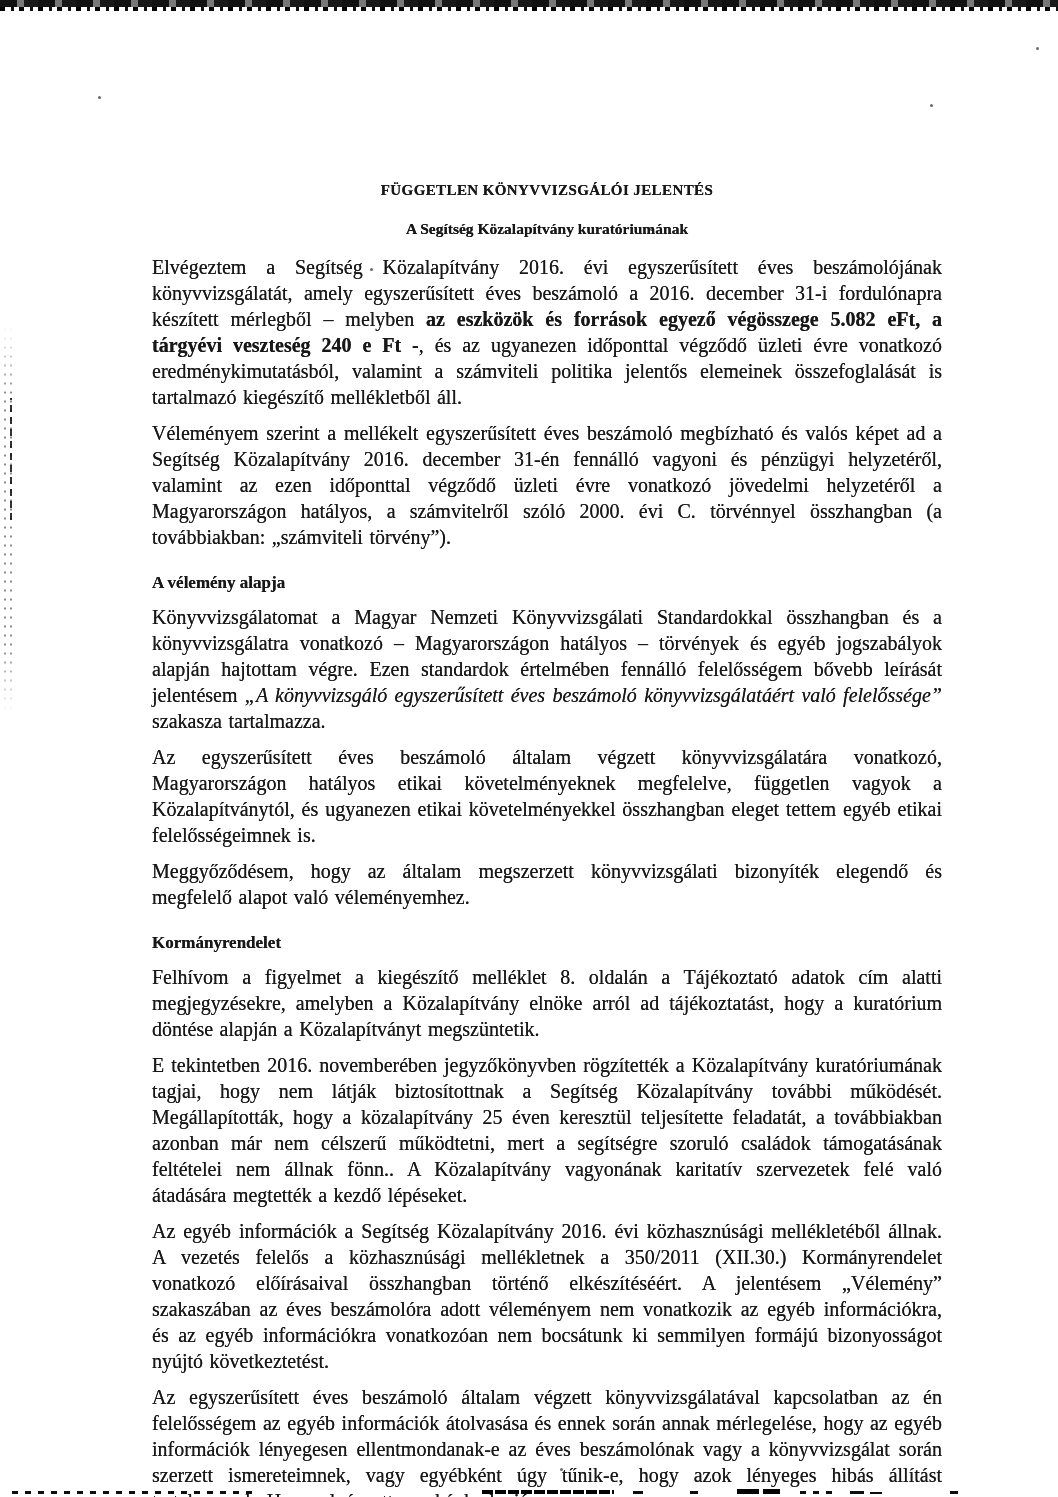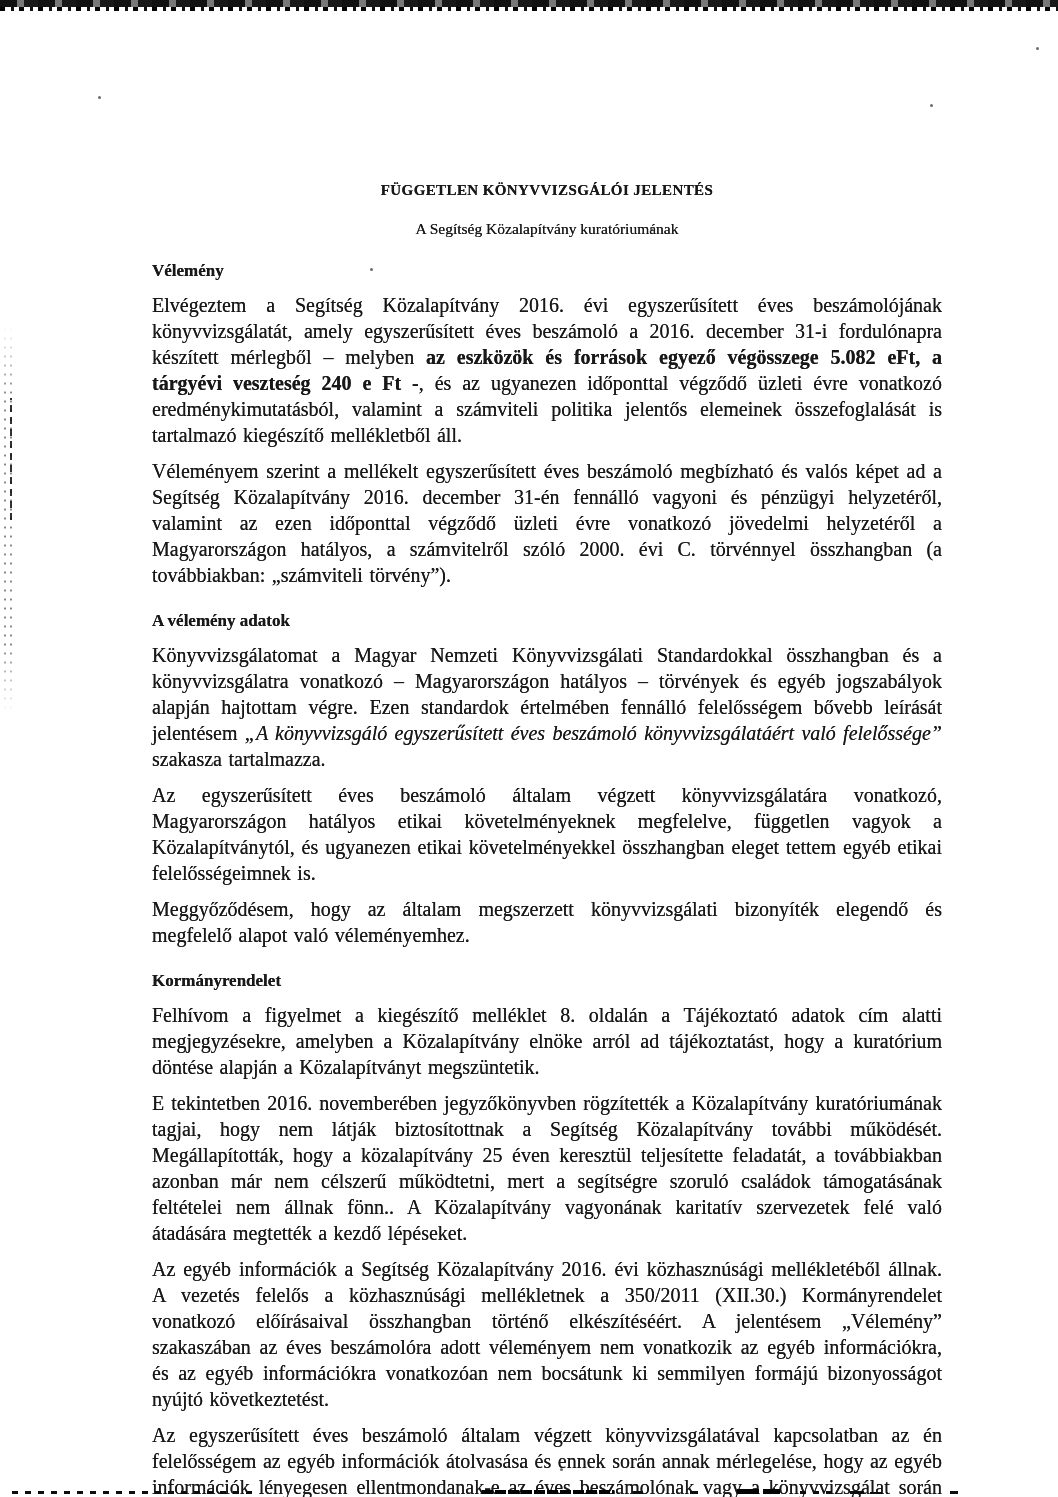--- a/index.html
+++ b/index.html
@@ -14,21 +14,21 @@
 
   
   .doc { position: absolute; left: 152px; top: 0; width: 790px; padding-top: 182px; }
   .doc * { text-shadow: 0 0 0.6px rgba(25,25,25,.9); }
 
   h1.title {
     font-size: 15px; font-weight: 700; text-align: center;
     letter-spacing: .4px; margin: 0;
   }
   h2.subtitle {
-    font-size: 15.5px; font-weight: 400; text-align: center;
+    font-size: 15.5px; font-weight: 700; text-align: center;
     margin: 21px 0 16px 0;
   }
   h3.heading {
     font-size: 17px; font-weight: 700;
     margin: 23px 0 11px 0;
   }
   p.para {
     font-size: 20px; line-height: 26px;
     text-align: justify; text-justify: inter-word;
     margin: 10px 0; word-spacing: 1.5px;
@@ -82,27 +82,26 @@
 <span class="speck" style="left:650px; top:228px;"></span>
 <span class="speck" style="left:370px; top:268px;"></span>
 <span class="speck" style="left:1036px;top:47px;"></span>
 <span class="speck" style="left:560px; top:1468px;"></span>
 
 <main class="doc">
   <h1 class="title">FÜGGETLEN KÖNYVVIZSGÁLÓI JELENTÉS</h1>
   <h2 class="subtitle">A Segítség Közalapítvány kuratóriumának</h2>
 
   <section>
-    <h3 class="heading">Vélemény</h3>
     <p class="para"><span>Elvégeztem  a Segítség Közalapítvány  2016. évi egyszerűsített éves beszámolójának könyvvizsgálatát, amely egyszerűsített éves beszámoló a 2016. december 31-i fordulónapra készített mérlegből – melyben </span><strong>az eszközök és források egyező végösszege 5.082 eFt, a tárgyévi veszteség 240 e Ft -</strong><span>, és  az ugyanezen időponttal végződő üzleti évre vonatkozó eredménykimutatásból, valamint a számviteli politika jelentős elemeinek összefoglalását is tartalmazó kiegészítő mellékletből áll.</span></p>
     <p class="para">Véleményem szerint a mellékelt egyszerűsített éves beszámoló megbízható és valós képet ad a Segítség Közalapítvány 2016. december 31-én fennálló vagyoni és pénzügyi helyzetéről, valamint az ezen időponttal végződő üzleti évre vonatkozó jövedelmi helyzetéről a Magyarországon hatályos, a számvitelről szóló 2000. évi C. törvénnyel összhangban (a továbbiakban: „számviteli törvény”).</p>
   </section>
 
   <section>
-    <h3 class="heading">A vélemény adatok</h3>
+    <h3 class="heading">A vélemény alapja</h3>
     <p class="para"><span>Könyvvizsgálatomat   a Magyar Nemzeti Könyvvizsgálati Standardokkal összhangban és a könyvvizsgálatra vonatkozó – Magyarországon hatályos – törvények és egyéb jogszabályok alapján hajtottam végre. Ezen standardok értelmében fennálló felelősségem bővebb leírását jelentésem </span><em>„A könyvvizsgáló egyszerűsített éves beszámoló könyvvizsgálatáért való felelőssége”</em><span> szakasza tartalmazza.</span></p>
     <p class="para">Az egyszerűsített éves beszámoló általam  végzett könyvvizsgálatára vonatkozó, Magyarországon hatályos etikai követelményeknek megfelelve, független vagyok  a  Közalapítványtól, és ugyanezen etikai követelményekkel összhangban eleget tettem egyéb etikai felelősségeimnek is.</p>
     <p class="para">Meggyőződésem, hogy az általam megszerzett könyvvizsgálati bizonyíték elegendő és megfelelő alapot való véleményemhez.</p>
   </section>
 
   <section>
     <h3 class="heading">Kormányrendelet</h3>
     <p class="para">Felhívom  a figyelmet a kiegészítő melléklet 8. oldalán  a Tájékoztató adatok  cím alatti megjegyzésekre, amelyben a Közalapítvány elnöke arról ad tájékoztatást, hogy a kuratórium döntése alapján a Közalapítványt megszüntetik.</p>
     <p class="para">E tekintetben 2016. novemberében jegyzőkönyvben rögzítették  a Közalapítvány kuratóriumának tagjai, hogy nem látják biztosítottnak a Segítség Közalapítvány további működését. Megállapították, hogy a közalapítvány 25 éven keresztül  teljesítette feladatát, a továbbiakban azonban már nem célszerű működtetni, mert a segítségre szoruló családok támogatásának feltételei nem állnak fönn.. A Közalapítvány vagyonának karitatív szervezetek felé való átadására megtették a  kezdő lépéseket.</p>
   </section>

